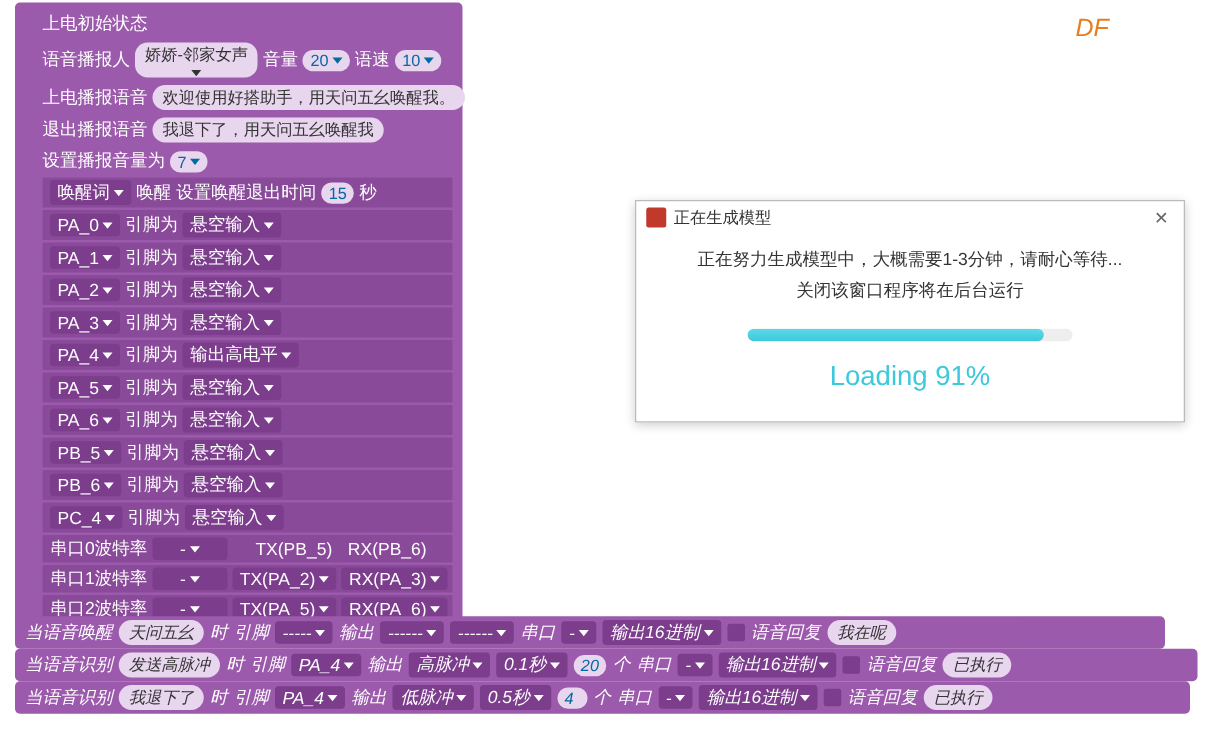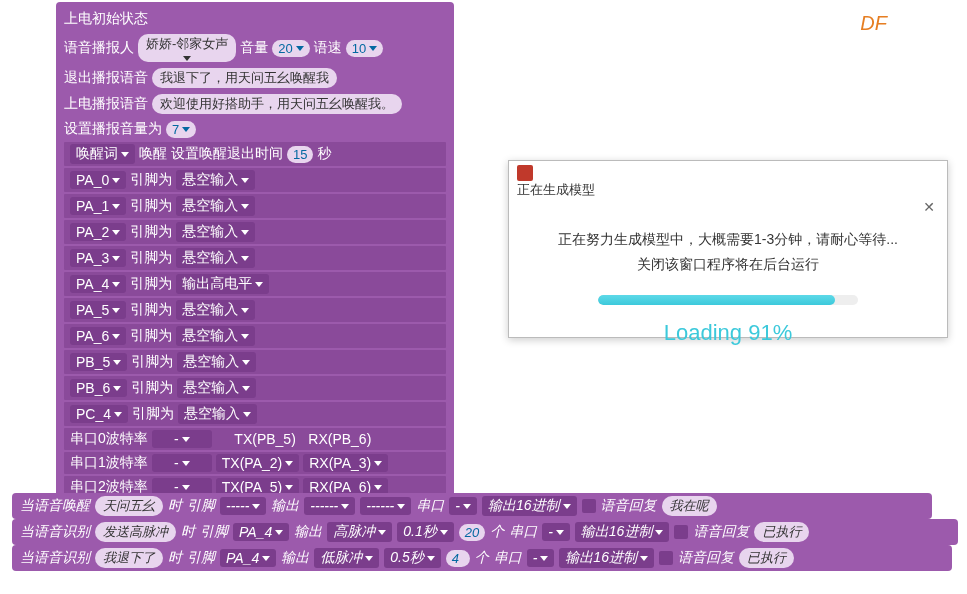--- a/index.html
+++ b/index.html
@@ -1,41 +1,41 @@
 <!DOCTYPE html>
 <html><head>
 <meta charset="utf-8">
 <style>
 * { box-sizing: border-box; margin: 0; padding: 0; font-family: "Microsoft YaHei", Arial, sans-serif; }
 body { background: #fff; width: 967px; height: 594px; position: relative; overflow: hidden; }
 
 .df-logo { position: absolute; top: 12px; right: 80px; color: #e67e22; font-size: 20px; font-weight: normal; font-style: italic; }
 
 
-.main-block { position: absolute; top: 2px; left: 12px; width: 398px; background: #9c5aac; border-radius: 4px; padding: 4px 8px 8px 8px; color: #fff; font-size: 14px; margin-left: 44px; }
+.main-block { position: absolute; top: 2px; left: 12px; width: 358px; background: #9c5aac; border-radius: 4px; padding: 4px 8px 8px 22px; color: #fff; font-size: 14px; }
 .row { display: flex; align-items: center; gap: 4px; margin: 2px 0; padding: 2px 0; flex-wrap: nowrap; }
 .row span { white-space: nowrap; }
 
 
 .pill { background: #7b3d8c; color: #fff; padding: 1px 8px; border-radius: 10px; font-size: 13px; display: inline-flex; align-items: center; gap: 3px; }
 .pill.light { background: #e8d5ee; color: #333; flex-direction: column; }
 .pill.num { background: #e8d5ee; color: #0369a1; padding: 1px 6px; min-width: 24px; justify-content: space-between; }
 .drop { background: #7b3d8c; padding: 1px 6px; border-radius: 3px; display: inline-flex; align-items: center; gap: 3px; }
 .tri { width: 0; height: 0; border-left: 4px solid transparent; border-right: 4px solid transparent; border-top: 5px solid currentColor; display: inline-block; }
 
 
 .sub-block { background: #8a4a9a; border-radius: 1px; padding: 2px 6px; margin: 2px 0; }
 
 
 .strip { position: absolute; left: 12px; background: #9c5aac; border-radius: 4px; padding: 3px 8px; color: #fff; font-size: 14px; display: flex; align-items: center; gap: 5px; flex-wrap: nowrap; font-style: italic; }
 .strip .chk { width: 14px; height: 14px; background: #7b3d8c; border-radius: 2px; }
 
 
 .modal { position: absolute; top: 160px; left: 508px; width: 440px; height: 178px; background: #fff; border: 1px solid #bbb; box-shadow: 0 2px 8px rgba(0,0,0,0.2); }
-.modal-title { display: flex; padding: 4px 8px; font-size: 13px; color: #333; flex-direction: column; }
+.modal-title { display: flex; align-items: center; padding: 4px 8px; font-size: 13px; color: #333; }
 .modal-title .icon { width: 16px; height: 16px; background: #c0392b; border-radius: 2px; margin-right: 6px; }
 .modal-title .close { margin-left: auto; font-size: 14px; color: #666; cursor: pointer; padding: 0 4px; }
 .modal-body { text-align: center; padding: 8px 10px; font-size: 14px; color: #333; line-height: 1.8; }
 .progress-wrap { margin: 18px auto 8px; width: 260px; height: 10px; background: #eee; border-radius: 5px; overflow: hidden; }
 .progress-bar { height: 100%; background: linear-gradient(#5dd9e8,#3cc9db); border-radius: 5px; }
 .loading-text { color: #3cc9db; font-size: 22px; margin-top: 4px; }
 </style>
 </head>
 <body>
 
@@ -58,27 +58,27 @@
         <span class="tri"></span>
       </span>
     <span>语速</span>
     <span class="pill num">
         <span>10</span>
         <span class="tri"></span>
       </span>
   </div>
 
   <div class="row">
+    <span>上电播报语音</span>
+    <span class="pill light">欢迎使用好搭助手，用天问五幺唤醒我。</span>
+  </div>
+
+  <div class="row">
     <span>退出播报语音</span>
     <span class="pill light">我退下了，用天问五幺唤醒我</span>
-  </div>
-
-  <div class="row">
-    <span>上电播报语音</span>
-    <span class="pill light">欢迎使用好搭助手，用天问五幺唤醒我。</span>
   </div>
 
   <div class="row">
     <span>设置播报音量为</span>
     <span class="pill num">
         <span>7</span>
         <span class="tri"></span>
       </span>
   </div>
 

